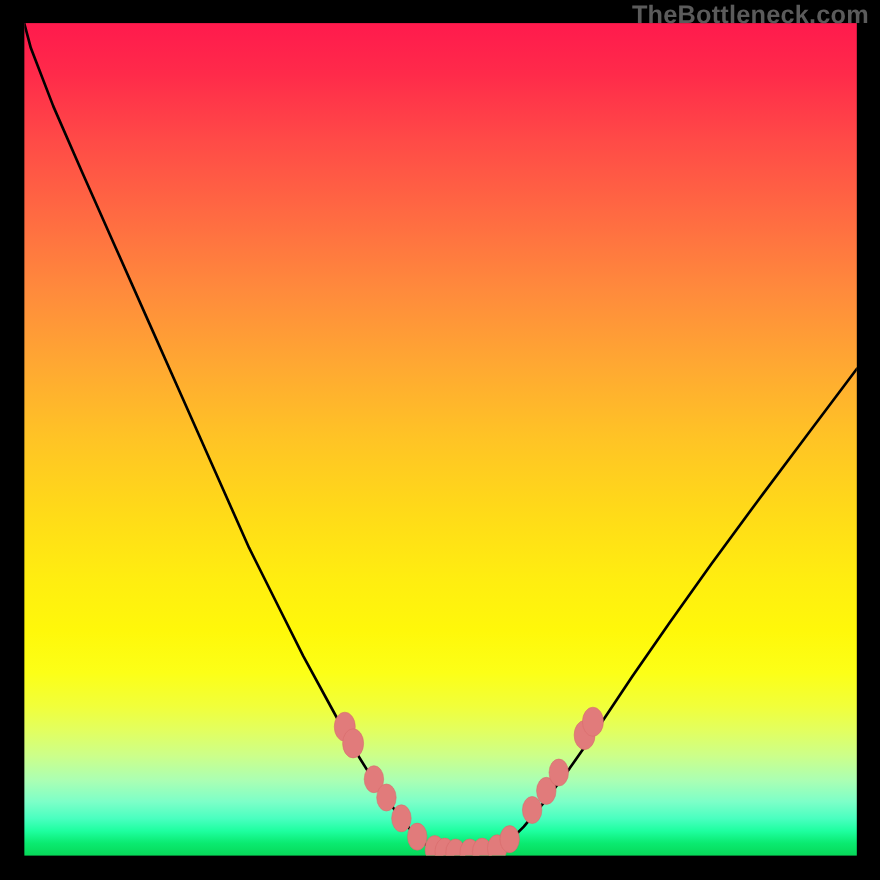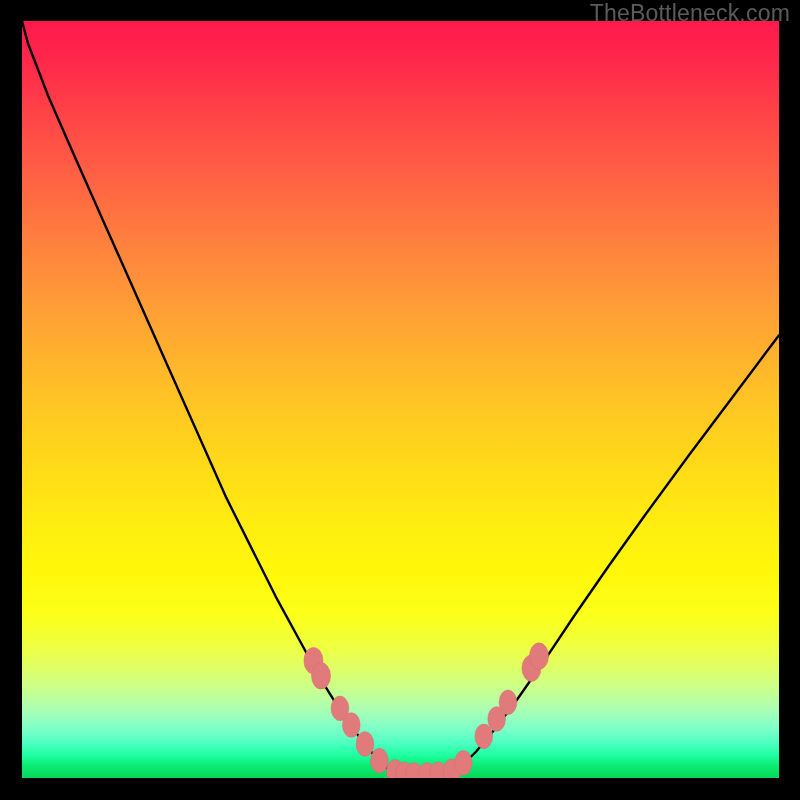--- a/index.html
+++ b/index.html
@@ -58,21 +58,21 @@
     inset: 0;
     width: 757px;
     height: 757px;
   }
   .watermark {
     position: absolute;
     top: 0px;
     right: 10px;
     color: #5b5b5b;
     font-size: 23px;
-    font-weight: 400;
+    font-weight: 700;
     letter-spacing: 0.2px;
   }
 </style>
 </head>
 <body>
 
 <div class="frame">
   <div class="plot-area">
     <div class="gradient-bg"></div>
     <svg class="curves" viewBox="0 0 757 757" preserveAspectRatio="none">

